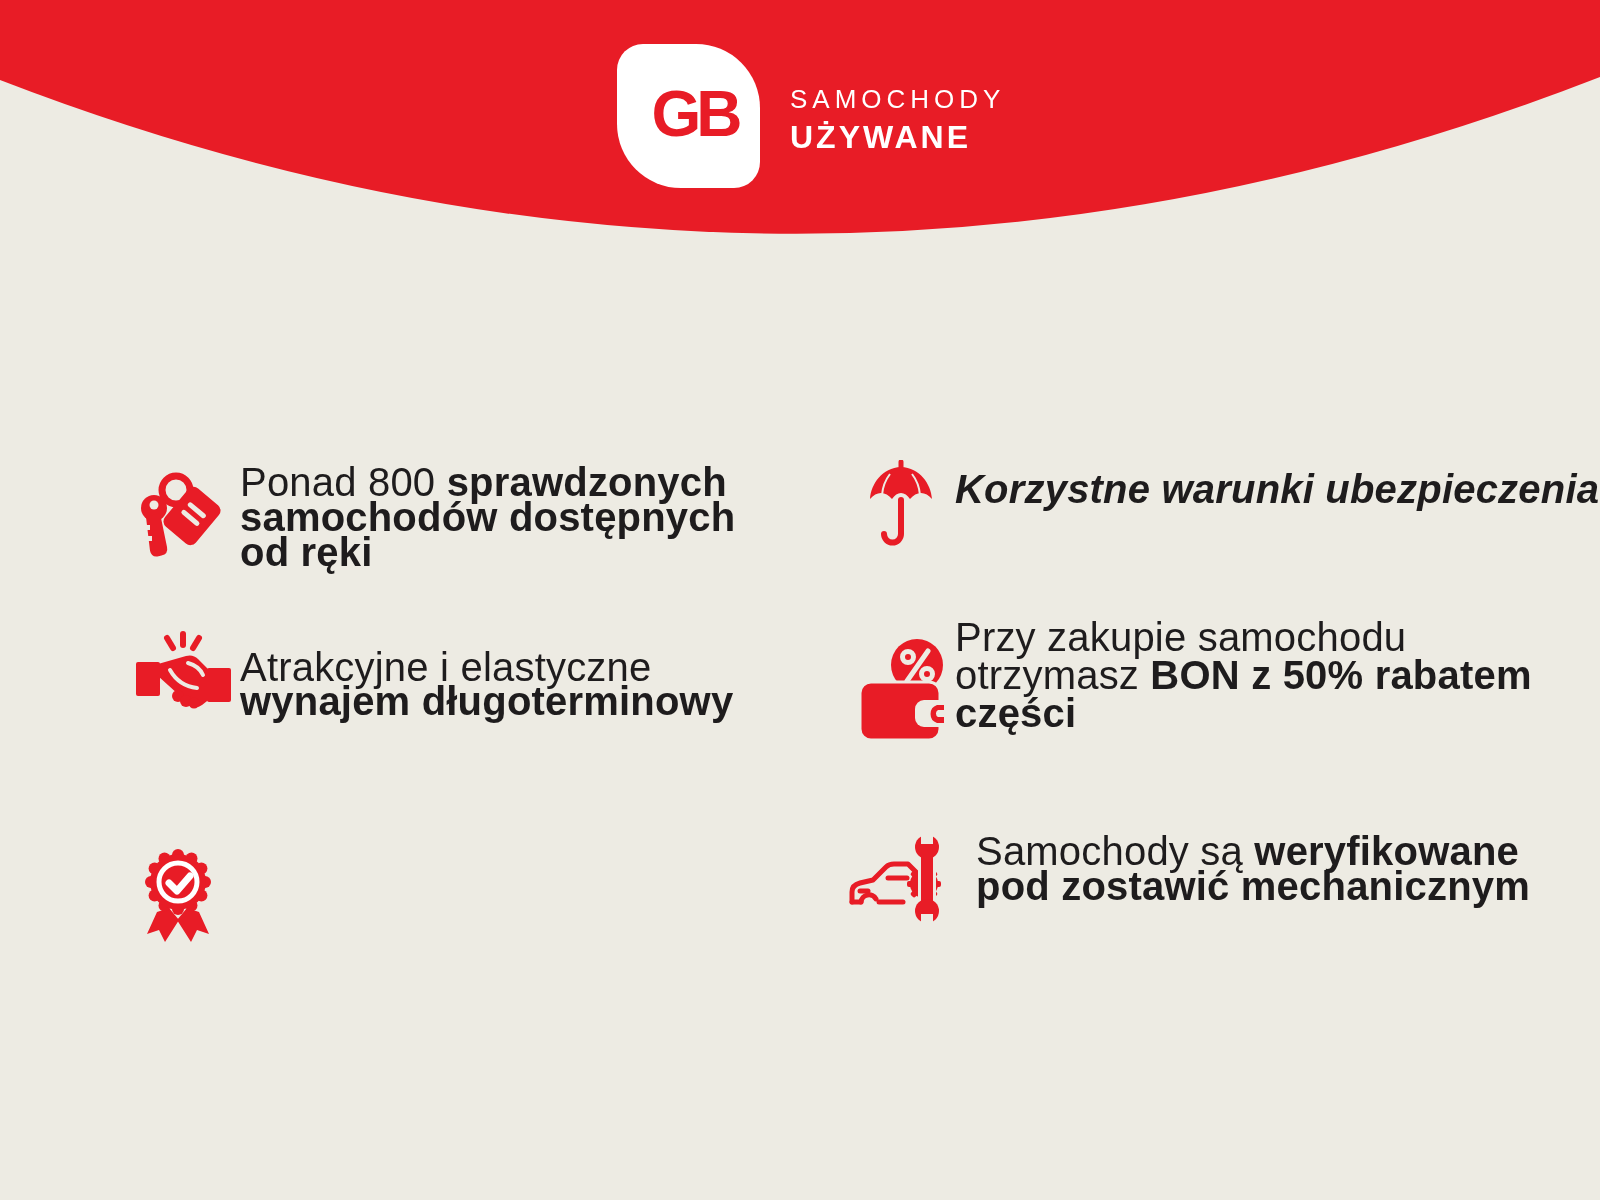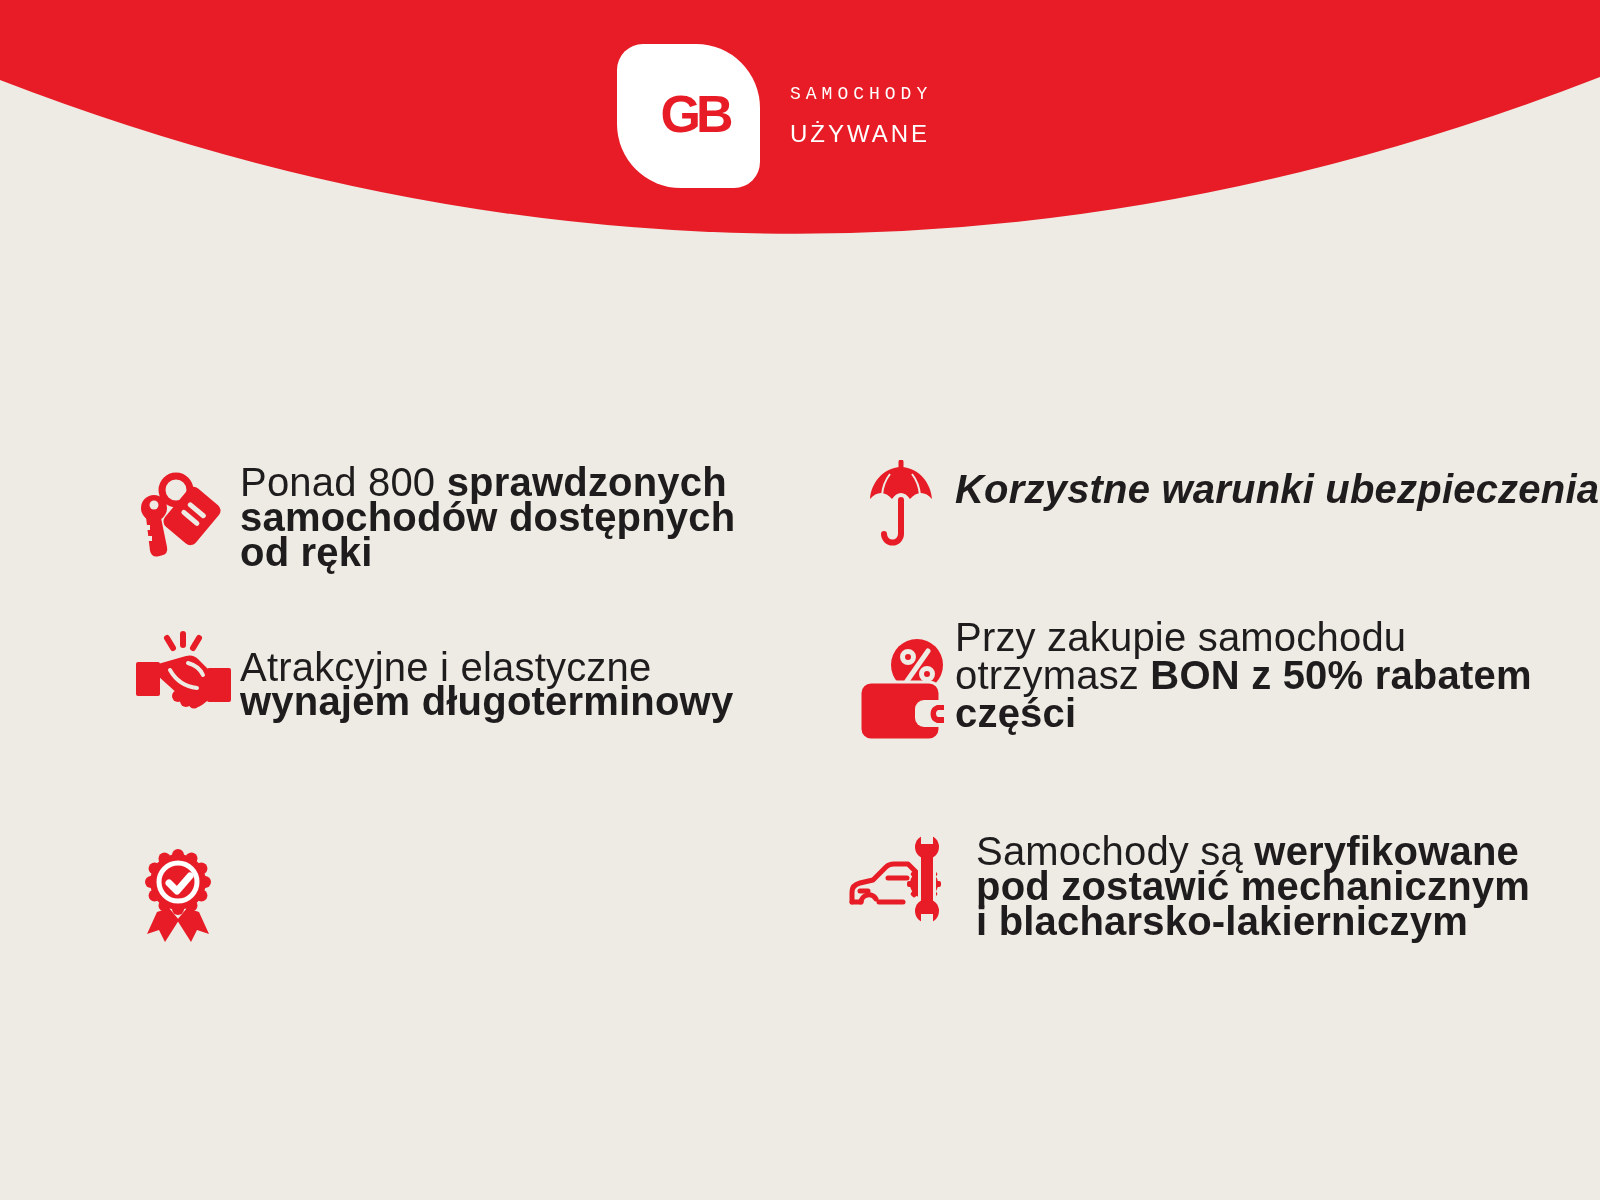--- a/index.html
+++ b/index.html
@@ -19,27 +19,27 @@
   .curve-svg{position:absolute;left:0;top:0;display:block;}
   .logo-box{
     position:absolute;left:617px;top:44px;width:143px;height:144px;
     background:var(--white);
     border-radius:26px 64px 26px 64px;
     display:flex;align-items:center;justify-content:center;
     z-index:3;
   }
   .logo-text{
     color:var(--brand-red);
-    font-weight:700;font-size:52px;letter-spacing:-5px;
+    font-weight:700;font-size:64px;letter-spacing:-5px;
     transform:translate(-2px,-2px);
     margin-left:16px;
   }
   .brand{position:absolute;left:790px;top:84px;color:var(--white);z-index:3;}
-  .brand-line1{font-size:18px;font-weight:400;letter-spacing:5px;font-family:Liberation Mono, monospace;}
-  .brand-line2{font-size:24px;font-weight:400;letter-spacing:3px;margin-top:16px;}
+  .brand-line1{font-size:26px;font-weight:400;letter-spacing:5px;}
+  .brand-line2{font-size:32px;font-weight:700;letter-spacing:3px;margin-top:4px;}
   .feature-icon{position:absolute;color:var(--brand-red);}
   .feature-icon svg{display:block;width:100%;height:100%;}
   .feature-text{
     position:absolute;color:var(--text);
     font-size:40px;line-height:35px;letter-spacing:0.2px;
   }
   .feature-text .b{font-weight:700;}
   .bgfill{fill:var(--background);}
   .bgstroke{stroke:var(--background);}
   .ltstroke{stroke:var(--white);}
@@ -206,16 +206,15 @@
         <rect x="73" y="20" width="12" height="55"></rect>
         <circle cx="79" cy="79" r="12"></circle>
       </g>
       <rect x="73" y="0" width="12" height="12" class="bgfill"></rect>
       <rect x="73" y="82" width="12" height="10" class="bgfill"></rect>
     </svg>
   </div>
   <div class="feature-text f6-text">
       <div><span>Samochody są </span><span class="b">weryfikowane</span></div>
       <div><span class="b">pod zostawić mechanicznym</span></div>
-      <div><span class="b">i blacharsko-lakierniczym</span></div>
     </div>
 
 </div>
 
 </body></html>

